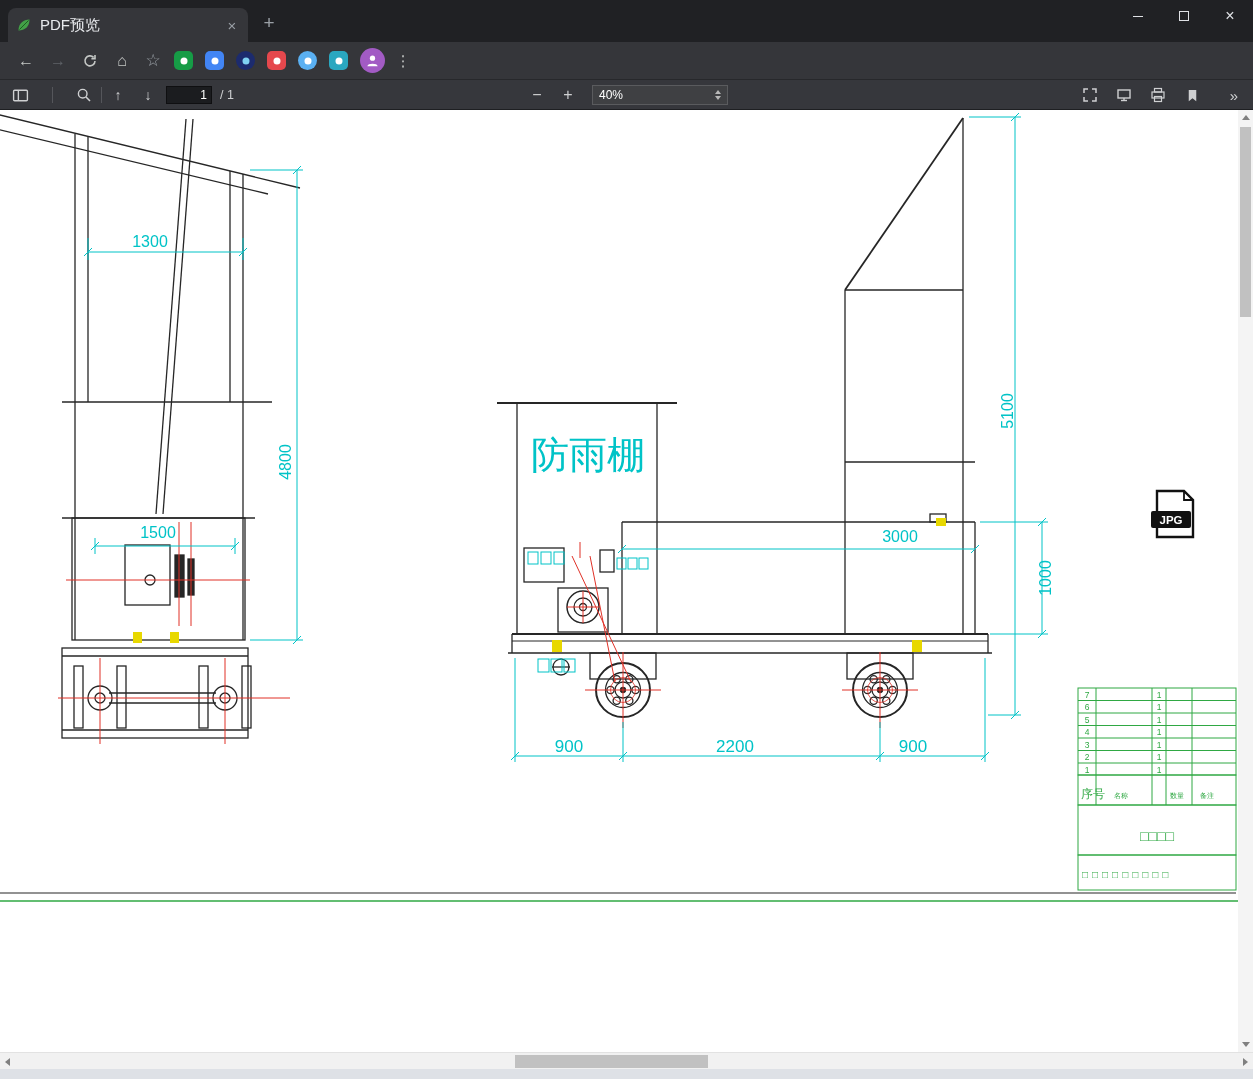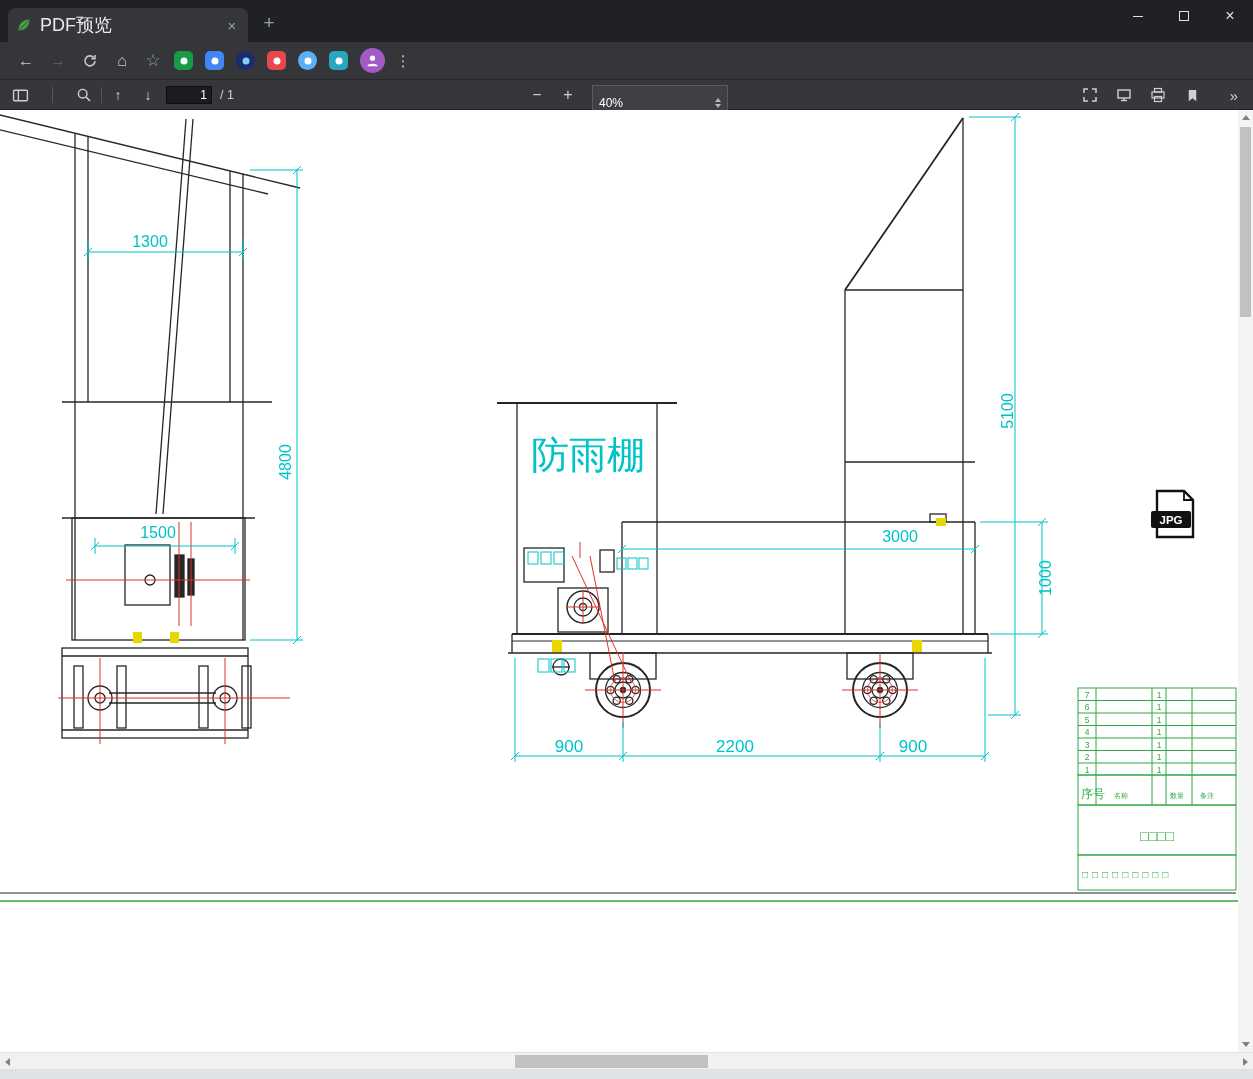--- a/index.html
+++ b/index.html
@@ -3,21 +3,21 @@
 <meta charset="utf-8">
 <style>
   * { box-sizing: border-box; margin: 0; padding: 0; }
   html,body { width:1253px; height:1079px; overflow:hidden;
     font-family:"Liberation Sans", sans-serif; background:#202124; }
 
   
   .titlebar { position:absolute; left:0; top:0; width:1253px; height:42px; background:#202124; }
   .tab { position:absolute; left:8px; top:8px; width:240px; height:34px; background:#35363a;
          border-radius:8px 8px 0 0; display:flex; align-items:center; padding:0 8px; }
-  .tab-title { flex:1; color:#e8eaed; font-size:18px; margin-left:8px; white-space:nowrap;
+  .tab-title { flex:1; color:#e8eaed; font-size:15px; margin-left:8px; white-space:nowrap;
                overflow:hidden; text-overflow:ellipsis; }
   .tab-close { width:16px; height:16px; display:flex; align-items:center; justify-content:center;
                color:#9aa0a6; font-size:15px; border-radius:50%; }
   .new-tab { position:absolute; left:256px; top:10px; width:26px; height:26px; display:flex;
              align-items:center; justify-content:center; color:#9aa0a6; font-size:19px; border-radius:50%; }
   .win-controls { position:absolute; right:0; top:0; height:32px; display:flex; }
   .win-btn { width:46px; height:32px; display:flex; align-items:center; justify-content:center; color:#dfe1e5; }
   .min-glyph { width:10px; border-top:1.3px solid #dfe1e5; display:block; }
   .max-glyph { width:10px; height:10px; border:1.2px solid #dfe1e5; display:block; }
   .close-glyph { font-size:16px; line-height:1; }
@@ -46,21 +46,21 @@
   .pdf-toolbar { position:absolute; left:0; top:80px; width:1253px; height:30px; background:#36373c;
                  border-bottom:1px solid #1e1f22; color:#cfd0d2; }
   .tbtn { position:absolute; top:3px; width:24px; height:24px; display:flex; align-items:center;
           justify-content:center; color:#cfd0d2; font-size:14px; }
   .tdivider { position:absolute; top:7px; width:1px; height:16px; background:#55565b; }
   .page-input { position:absolute; left:166px; top:6px; width:46px; height:18px; background:#1b1c1f;
                 border:1px solid #0f0f11; color:#fff; font-size:12px; text-align:right; padding:0 4px;
                 font-family:"Liberation Sans",sans-serif; }
   .page-total { position:absolute; left:220px; top:8px; font-size:12.5px; }
   .zoom-box { position:absolute; left:592px; top:5px; width:136px; height:20px; background:#3f4043;
-              border:1px solid #5a5b5e; display:flex; align-items:center; padding:17px 6px; font-size:12px; color:#fff; }
+              border:1px solid #5a5b5e; display:flex; align-items:center; padding:9px 6px; font-size:12px; color:#fff; }
   .zoom-spin { margin-left:auto; display:flex; flex-direction:column; gap:2px; }
   .tri-up { width:0; height:0; border-left:3.5px solid transparent; border-right:3.5px solid transparent;
             border-bottom:4px solid #b8b8b8; }
   .tri-down { width:0; height:0; border-left:3.5px solid transparent; border-right:3.5px solid transparent;
               border-top:4px solid #b8b8b8; }
 
   
   .content { position:absolute; left:0; top:110px; width:1238px; height:960px; background:#ffffff; overflow:hidden; }
   .drawing text { font-family:"Liberation Sans", sans-serif; }
 

